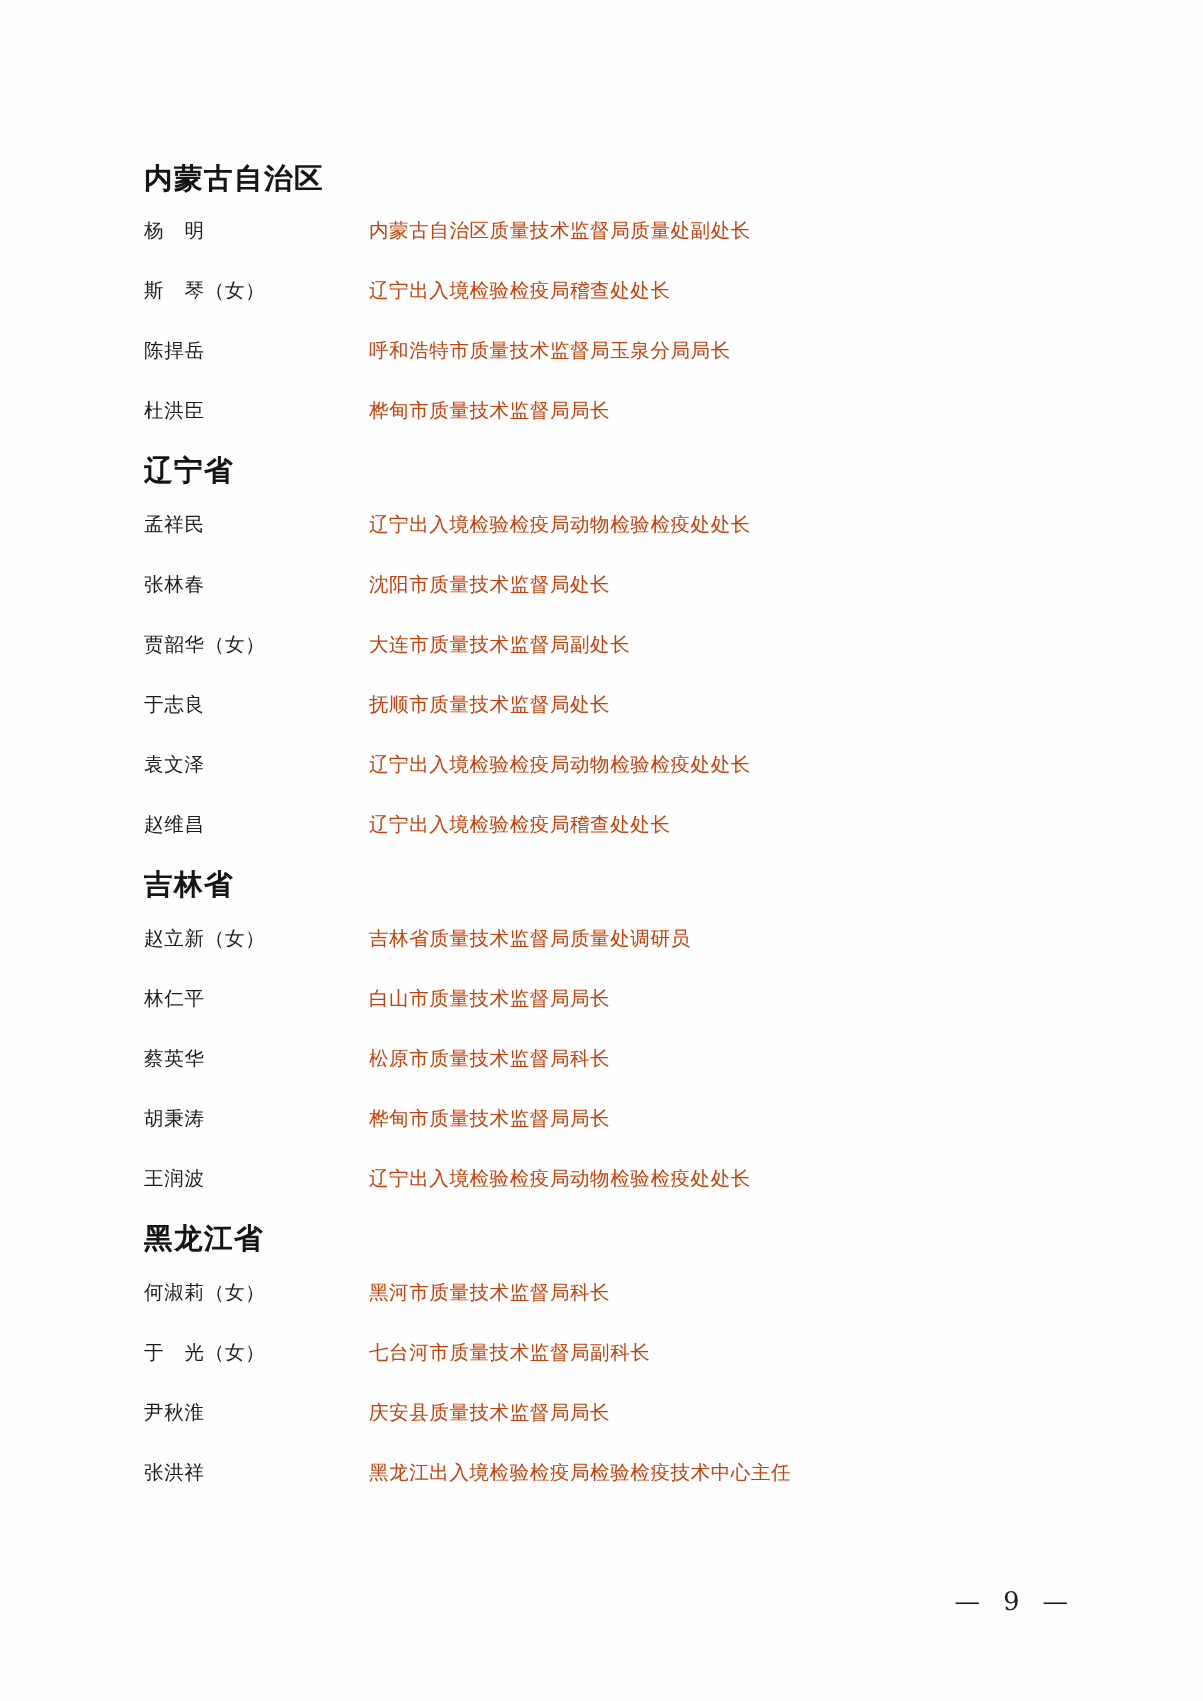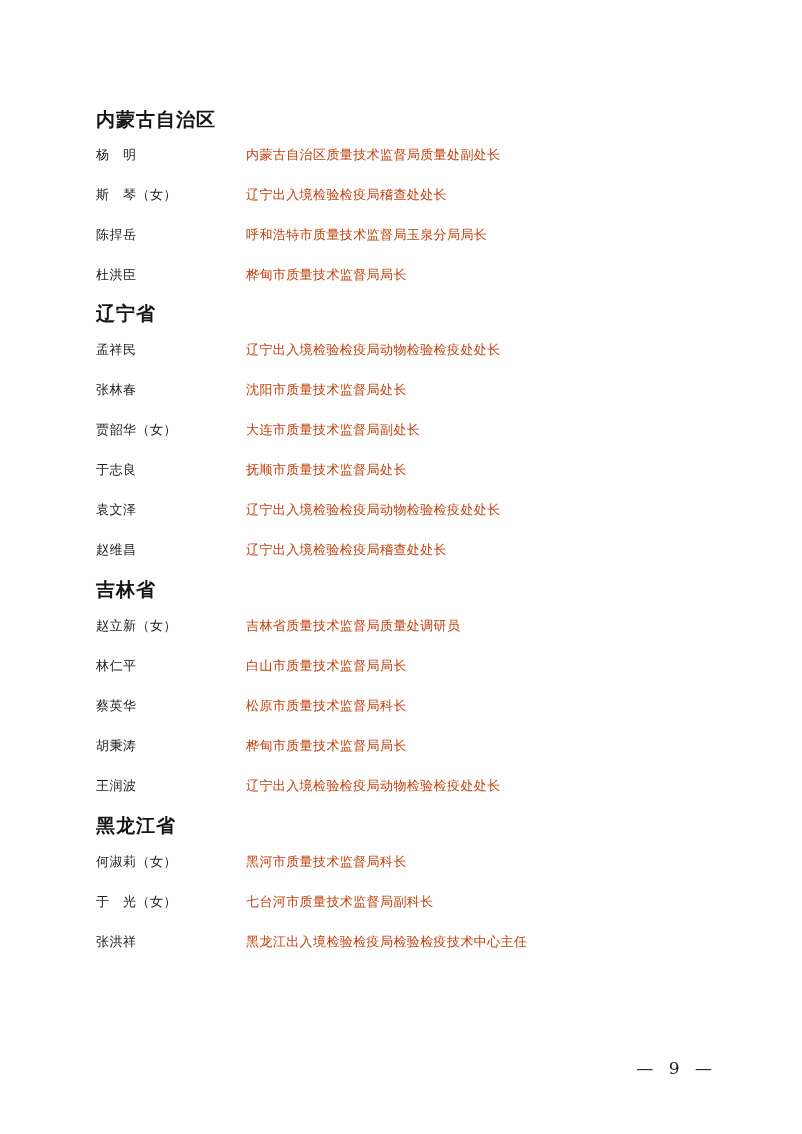--- a/index.html
+++ b/index.html
@@ -158,20 +158,24 @@
       <div class="section-title">黑龙江省</div>
       <div class="entry">
         <span class="name">何淑莉（女）</span>
         <span class="title">黑河市质量技术监督局科长</span>
       </div>
       <div class="entry">
         <span class="name">于　光（女）</span>
         <span class="title">七台河市质量技术监督局副科长</span>
       </div>
       <div class="entry">
+        <span class="name">尹秋淮</span>
+        <span class="title">庆安县质量技术监督局局长</span>
+      </div>
+      <div class="entry">
         <span class="name">张洪祥</span>
         <span class="title">黑龙江出入境检验检疫局检验检疫技术中心主任</span>
       </div>
     </div>
 
   </div>
 
   <div class="page-footer">
     <span class="dash">—</span>
     <span>9</span>

